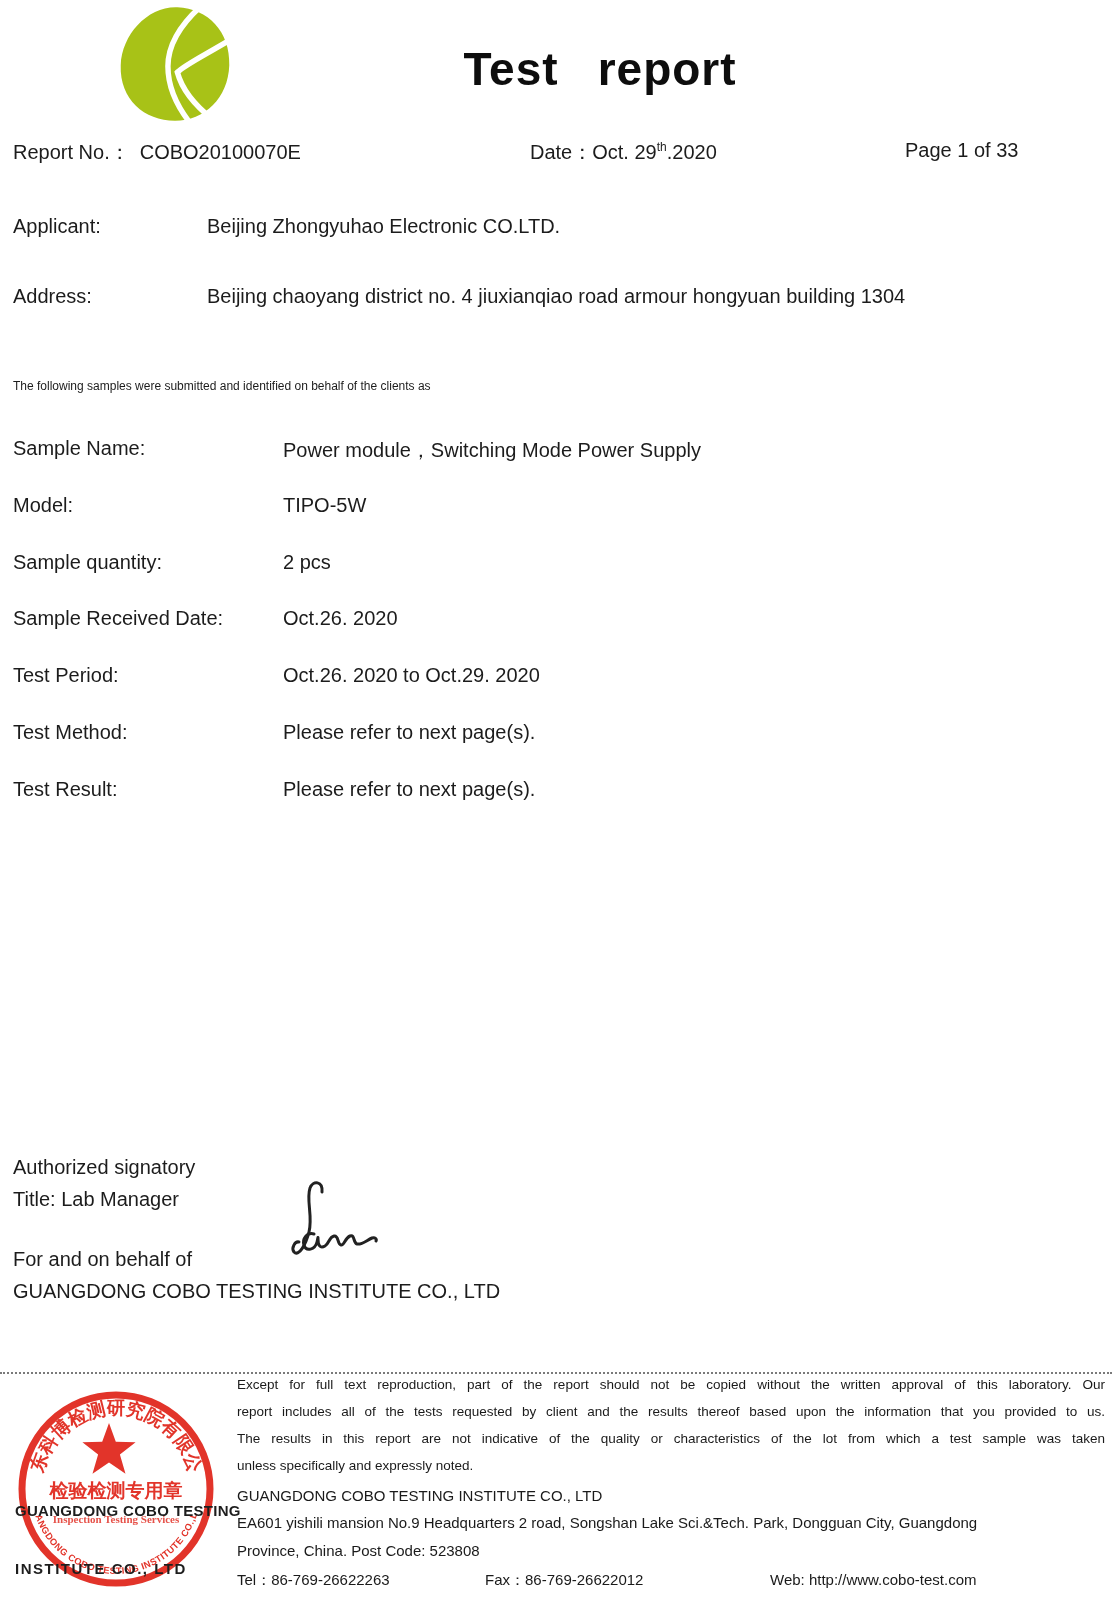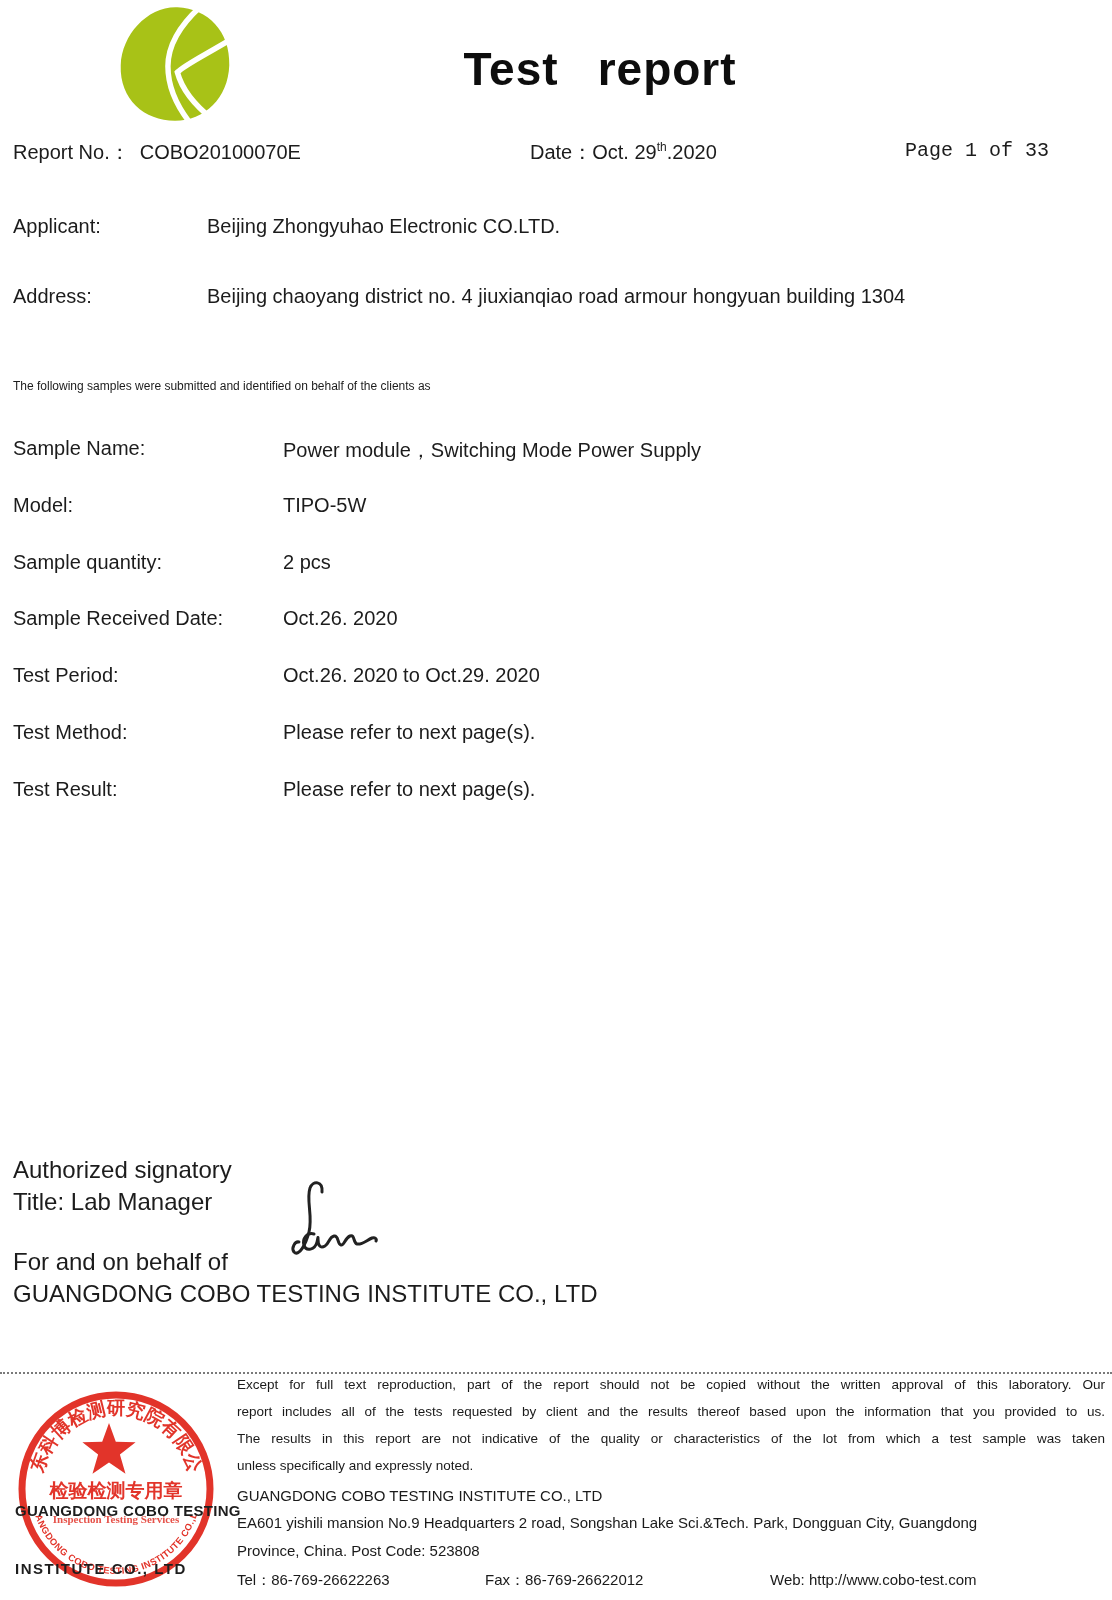--- a/index.html
+++ b/index.html
@@ -12,28 +12,28 @@
     overflow:hidden;
   }
   .page-title{
     position:absolute;left:0;top:42px;width:1112px;
     text-align:center;font-size:46px;font-weight:bold;color:#0d0d0d;
     word-spacing:0.55em;letter-spacing:1px;padding-left:44px;
   }
   .hdr-row{position:absolute;top:139px;left:0;width:1112px;height:26px;font-size:20px;}
   .hdr-report{position:absolute;left:13px;top:0;}
   .hdr-date{position:absolute;left:530px;top:0;}
-  .hdr-page{position:absolute;left:905px;top:0;font-family:Liberation Mono, monospace;}
+  .hdr-page{position:absolute;left:905px;top:0;}
   .val-gap{margin-left:10px;}
   sup.ord{font-size:12px;vertical-align:super;line-height:0;}
   .lbl{position:absolute;left:13px;font-size:20px;}
   .val175{position:absolute;left:175px;font-size:20px;margin-left:32px;}
   .val283{position:absolute;left:283px;font-size:20px;}
   .intro{position:absolute;left:13px;top:379px;font-size:12px;}
-  .sig-line{position:absolute;left:13px;font-size:24px;}
+  .sig-line{position:absolute;left:13px;font-size:20px;}
   .sig-svg{position:absolute;left:286px;top:1178px;}
   .dotted-sep{
     position:absolute;left:0;top:1372px;width:1112px;height:0;
     border-top:2px dotted #7a7a7a;
   }
   .footer-block{position:absolute;left:237px;top:1377px;width:868px;}
   .f-line{position:absolute;left:0;width:868px;font-size:13.5px;color:#1a1a1a;white-space:nowrap;}
   .f-just{white-space:normal;text-align:justify;text-align-last:justify;}
   .f-15{font-size:15px;}
   .tel-row span.tel{position:absolute;left:0;}

